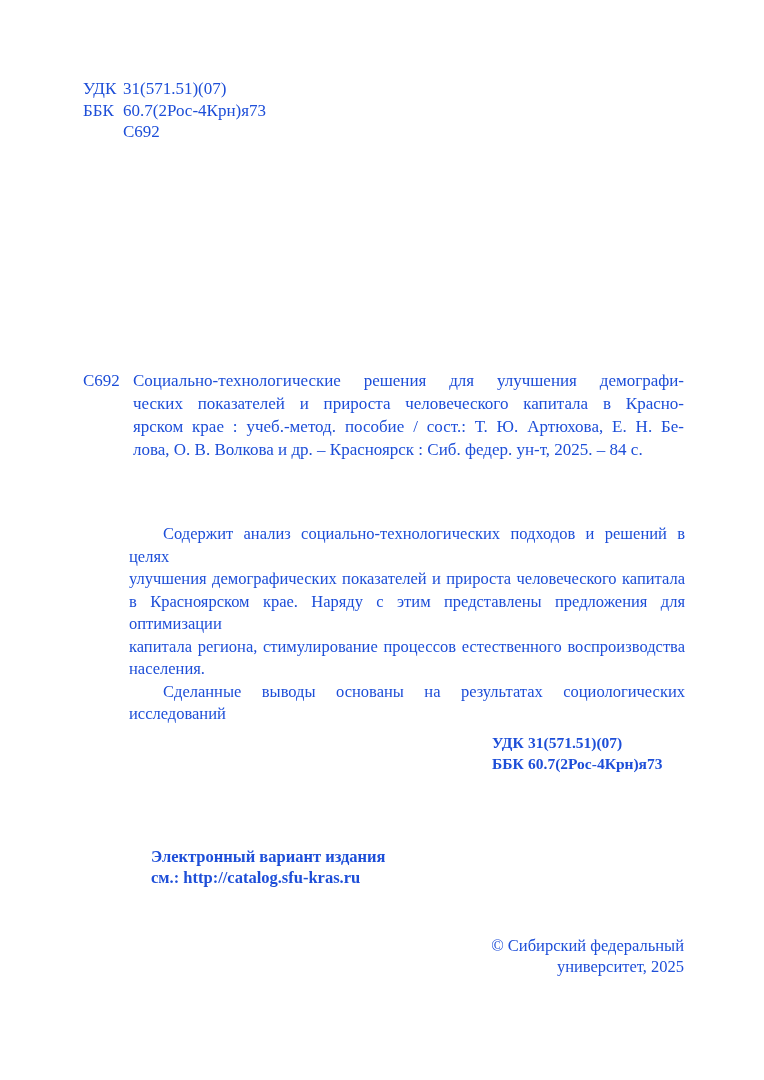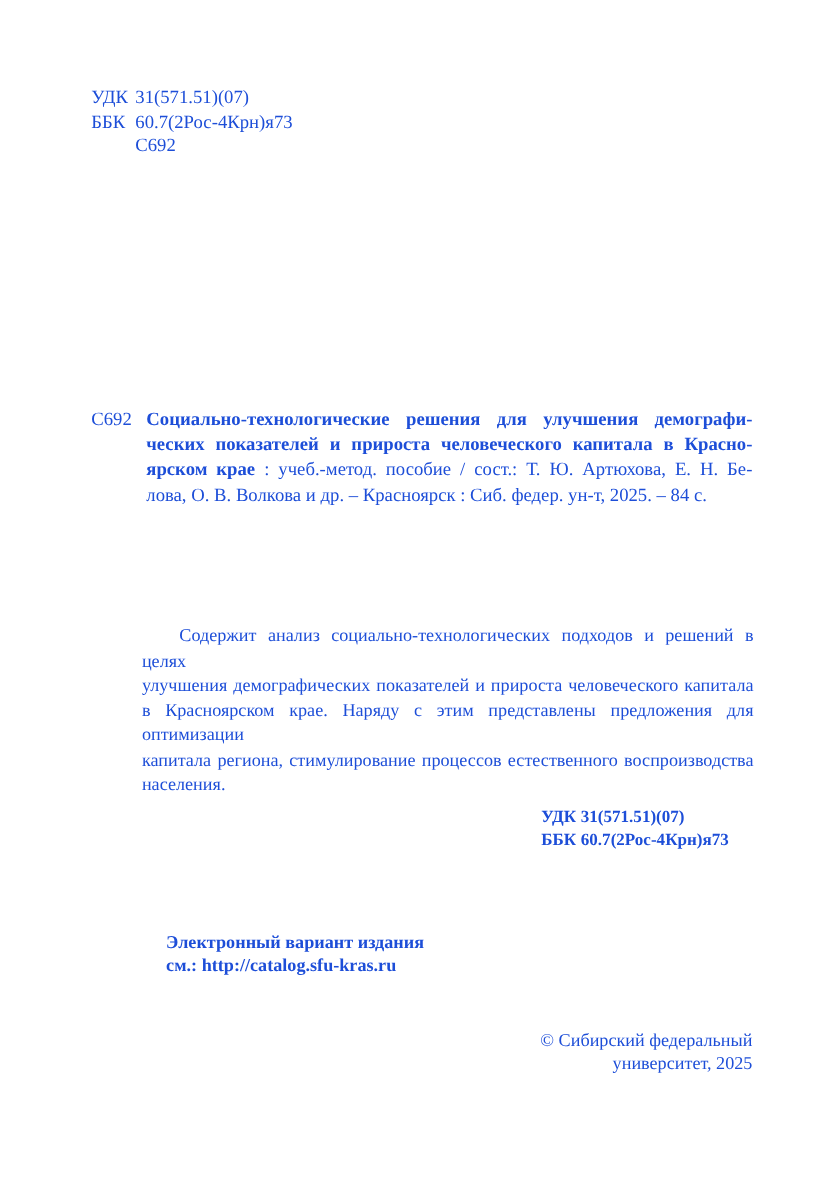--- a/index.html
+++ b/index.html
@@ -48,31 +48,31 @@
     font-size: 17px;
     line-height: 23px;
   }
   .jline {
     text-align: justify;
     text-align-last: justify;
   }
   .jline.last {
     text-align-last: left;
   }
-  .b { font-weight: bold; }
+  .b { font-weight: normal; }
   
   .annotation {
     position: absolute;
     left: 129px;
     top: 523px;
     width: 556px;
     font-size: 16.5px;
     line-height: 22.5px;
   }
-  .indent { text-indent: 34px; margin-top: 44px; }
+  .indent { text-indent: 34px; }
   
   .bottom-codes {
     position: absolute;
     left: 492px;
     top: 732px;
     font-size: 15.5px;
     line-height: 21px;
     font-weight: bold;
     white-space: nowrap;
   }
@@ -126,20 +126,21 @@
 
   <div class="annotation">
     <div>
       <div class="jline indent">Содержит анализ социально-технологических подходов и решений в целях</div>
       <div class="jline">улучшения демографических показателей и прироста человеческого капитала</div>
       <div class="jline">в Красноярском крае. Наряду с этим представлены предложения для оптимизации</div>
       <div class="jline">капитала региона, стимулирование процессов естественного воспроизводства</div>
       <div class="jline last">населения.</div>
     </div>
     <div>
+      <div class="jline indent">Сделанные выводы основаны на результатах социологических исследований</div>
     </div>
   </div>
 
   <div class="bottom-codes">
     <div>
       <span class="code-label">УДК</span><span>31(571.51)(07)</span>
     </div>
     <div>
       <span class="code-label">ББК</span><span>60.7(2Рос-4Крн)я73</span>
     </div>

